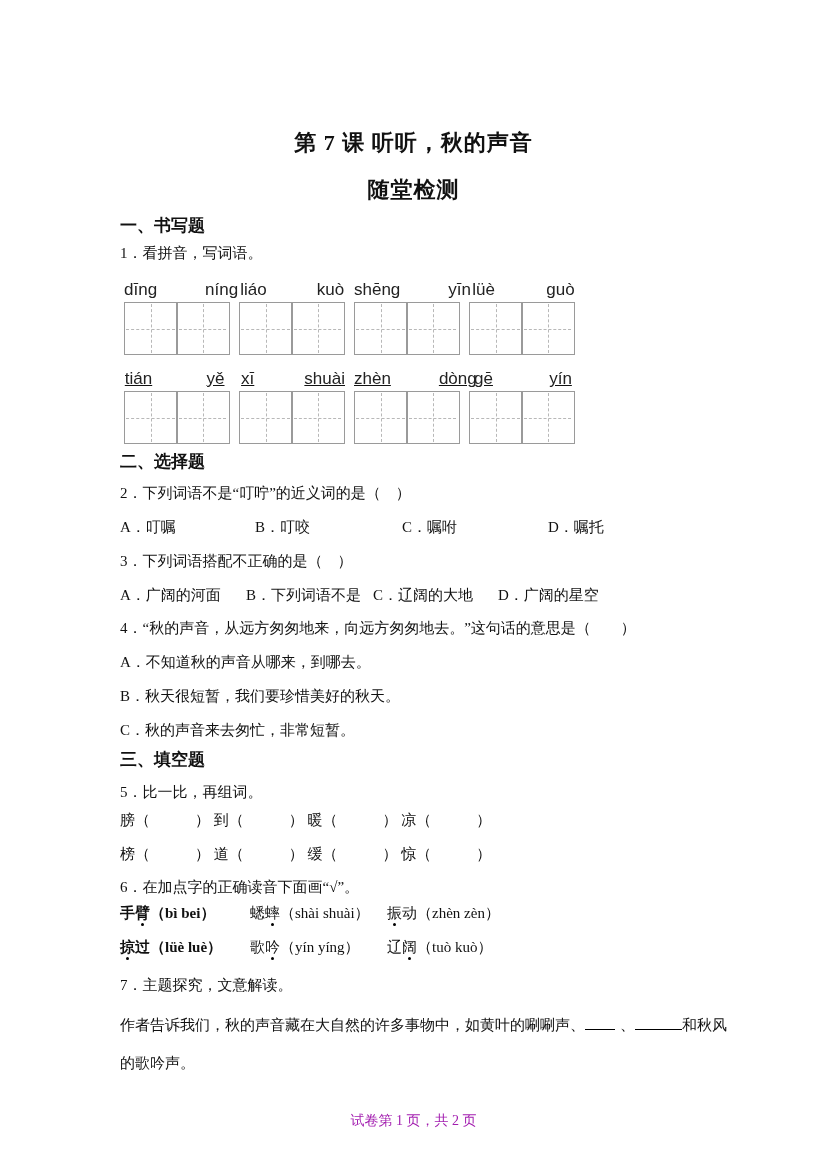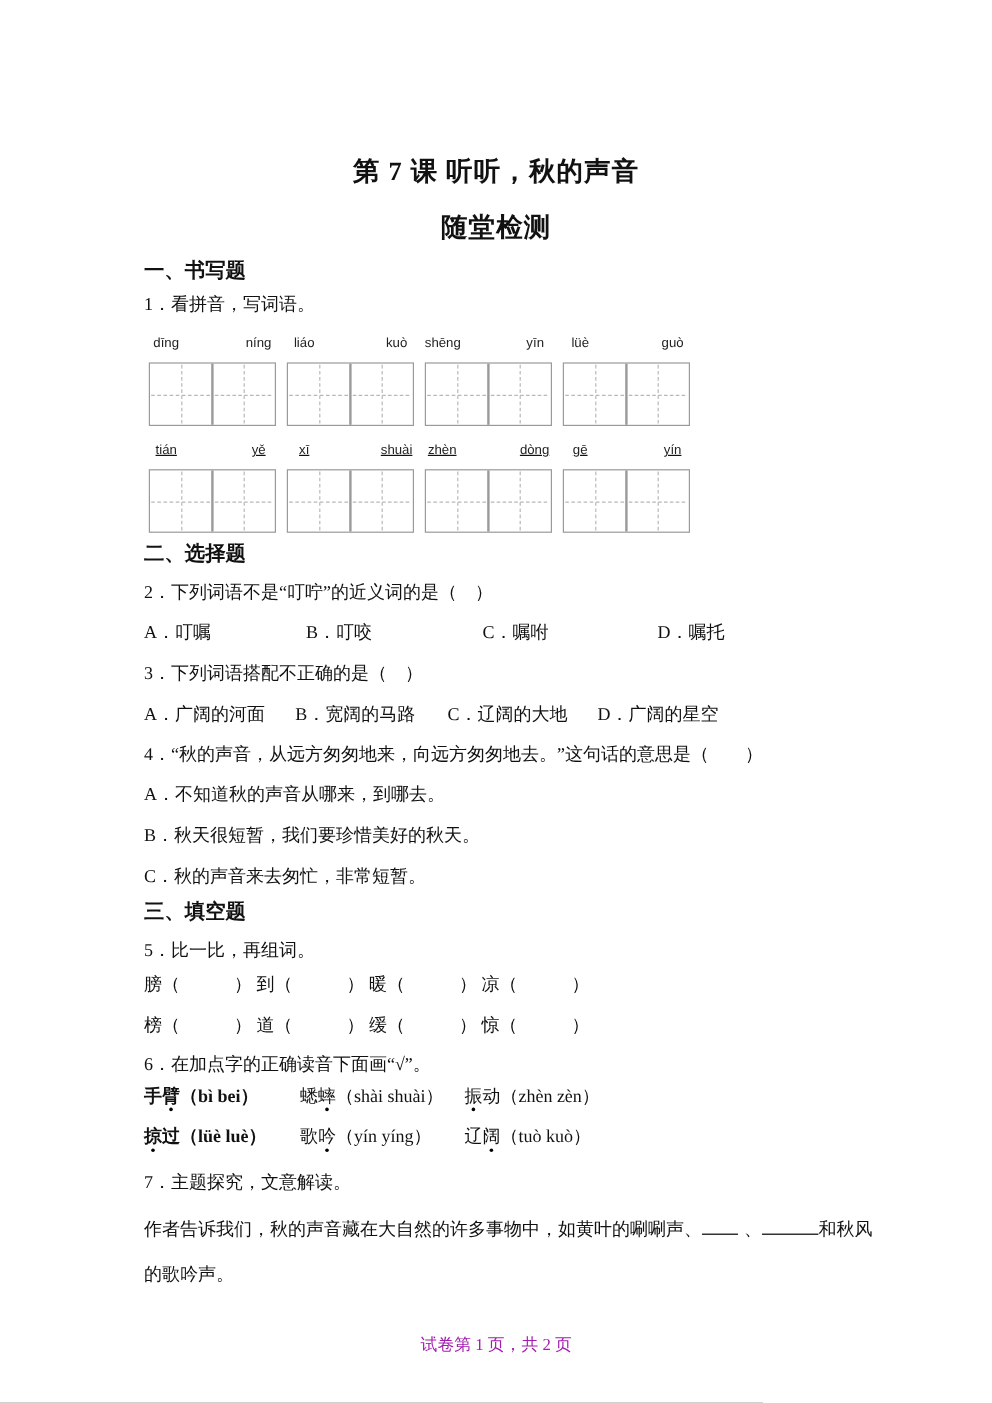--- a/index.html
+++ b/index.html
@@ -32,21 +32,21 @@
   .q4t { top:619px; }
   .q5t { top:783px; }
   .q6t { top:878px; }
   .q7t { top:976px; }
 
   
   .grid-block { top:280px; left:124px; width:460px; }
   .grid-row { display:flex; gap:9px; }
   .grid-row + .grid-row { margin-top:14px;text-decoration:underline; }
   .pin-group { width:106px; }
-  .pin-labels { display:flex; font-family:"Liberation Sans", sans-serif; font-size:11px; color:#222; margin-bottom:3px; height:19px;gap:48px; }
+  .pin-labels { display:flex; font-family:"Liberation Sans", sans-serif; font-size:17px; color:#222; margin-bottom:3px; height:19px;gap:48px; }
   .pin-labels span { flex:1; text-align:center; }
   .pin-box { display:flex; border:1px solid #9a9a9a; width:106px; }
   .pin-cell { width:51px; height:51px; position:relative; }
   .pin-cell + .pin-cell { border-left:2px solid #9a9a9a; }
   .pin-cell::before { content:""; position:absolute; left:50%; top:1px; bottom:1px; border-left:1px dashed #b8b8b8; }
   .pin-cell::after { content:""; position:absolute; top:50%; left:1px; right:1px; border-top:1px dashed #b8b8b8; }
 
   
   .opt-row { display:flex; }
   .opt-row .opt { white-space:nowrap; }
@@ -183,21 +183,21 @@
   <div class="abs opt-row q2o">
     <span class="opt">A．叮嘱</span>
     <span class="opt">B．叮咬</span>
     <span class="opt">C．嘱咐</span>
     <span class="opt">D．嘱托</span>
   </div>
 
   <div class="abs q-text q3t">3．下列词语搭配不正确的是（　）</div>
   <div class="abs opt-row q3o">
     <span class="opt">A．广阔的河面</span>
-    <span class="opt">B．宽阔的马路</span>
+    <span class="opt">B．下列词语不是</span>
     <span class="opt">C．辽阔的大地</span>
     <span class="opt">D．广阔的星空</span>
   </div>
 
   <div class="abs q-text q4t">4．“秋的声音，从远方匆匆地来，向远方匆匆地去。”这句话的意思是（　　）</div>
   <div class="abs q4o">
     <span class="opt">A．不知道秋的声音从哪来，到哪去。</span>
     <span class="opt">B．秋天很短暂，我们要珍惜美好的秋天。</span>
     <span class="opt">C．秋的声音来去匆忙，非常短暂。</span>
   </div>

